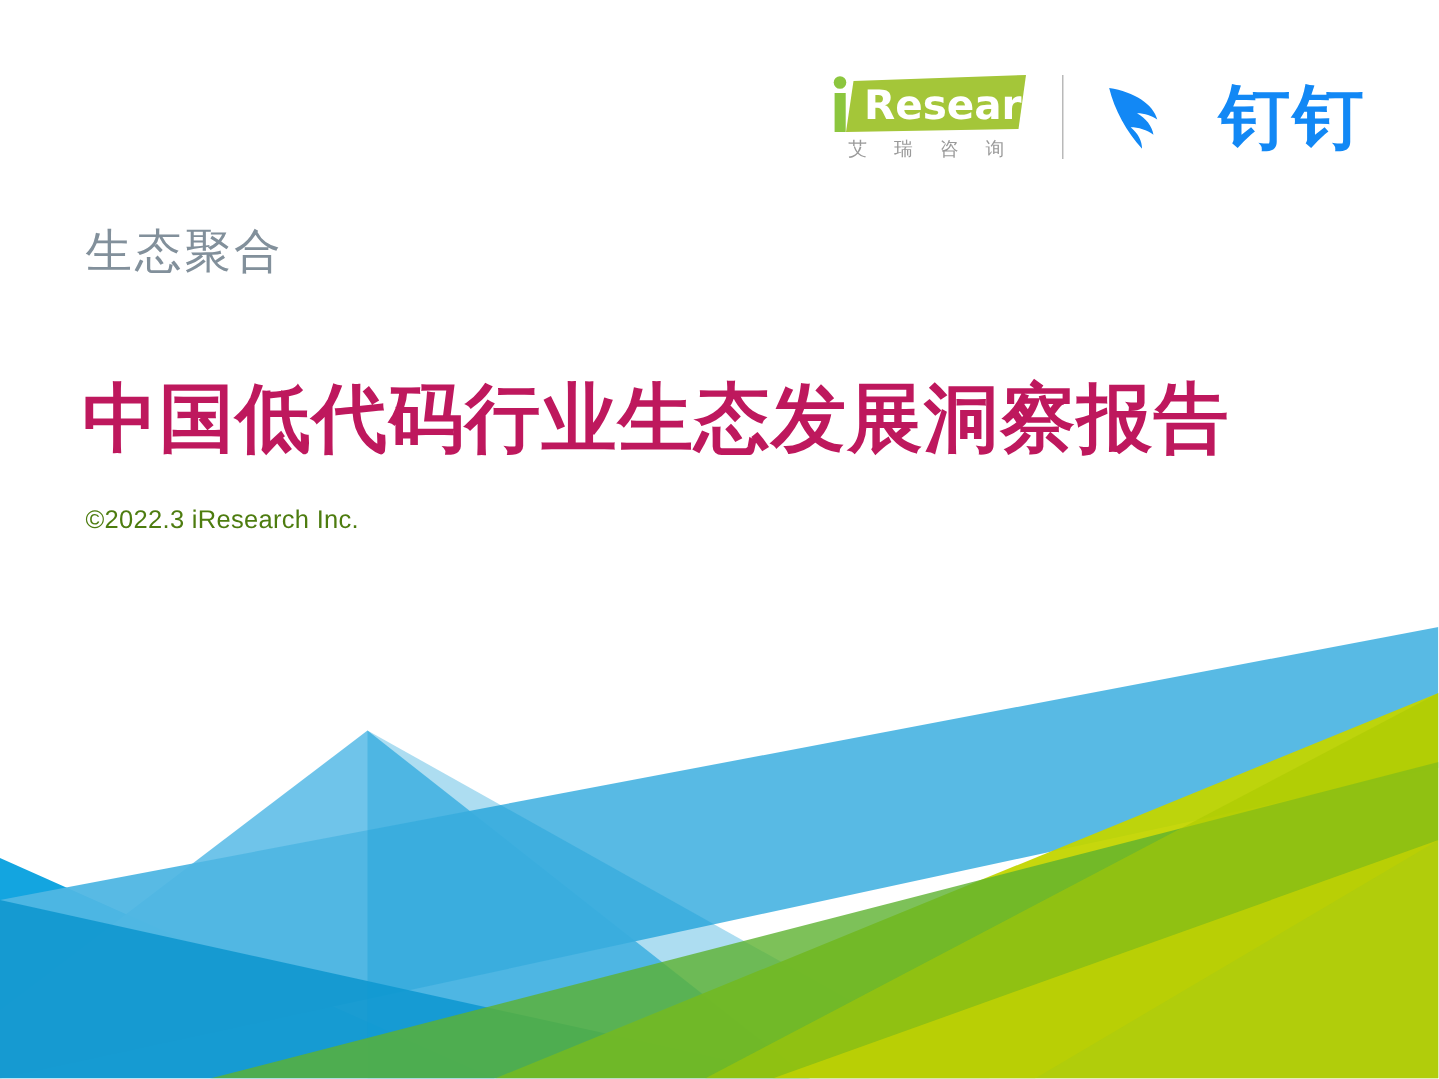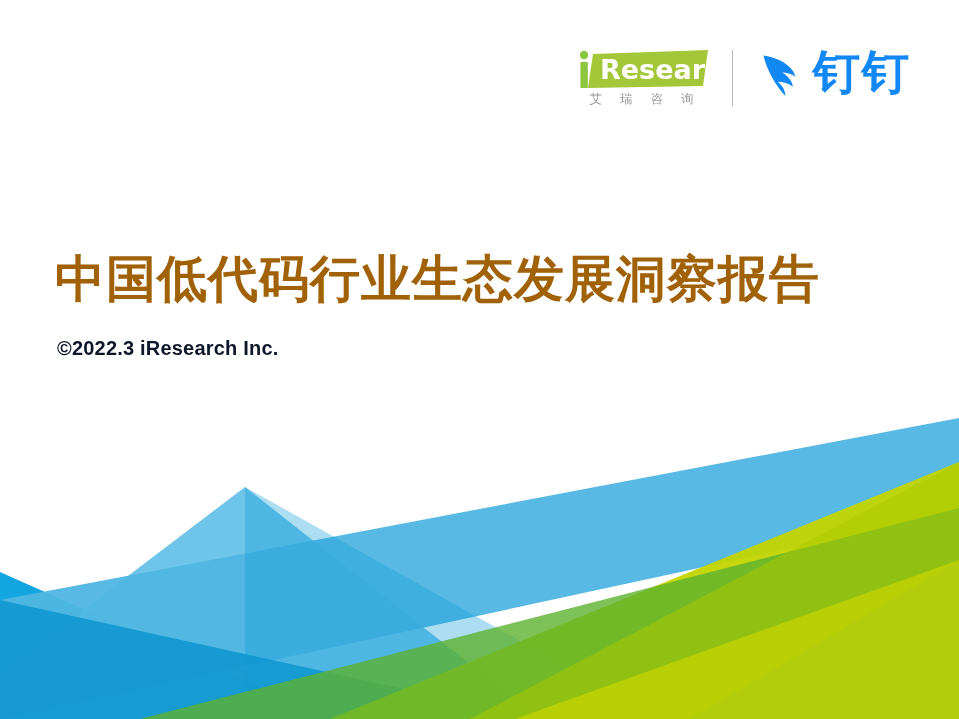--- a/index.html
+++ b/index.html
@@ -52,22 +52,23 @@
     text-align: right;
   }
   .logo-divider {
     width: 1px;
     height: 56px;
     background: #b9b9b9;
     margin: 0 22px 0 24px;
   }
   .dingtalk-logo {
     display: flex;
-    align-items: flex-start;
+    align-items: center;
     height: 60px;
+    gap: 24px;
   }
   .dt-wing { width: 54px; height: 54px; display: block; }
   .dt-text {
     font-size: 47px;
     font-weight: bold;
     color: #1288f5;
     letter-spacing: 2px;
     line-height: 1;
     margin-left: 4px;
     font-family: "DejaVu Sans", "Liberation Sans", sans-serif;
@@ -82,34 +83,33 @@
     color: #82909b;
     letter-spacing: 2px;
     font-family: "DejaVu Sans", "Liberation Sans", sans-serif;
   }
   .main-title {
     position: absolute;
     left: 55px;
     top: 212px;
     font-size: 50px;
     font-weight: bold;
-    color: #a16207;
+    color: #be185d;
     letter-spacing: 1px;
     white-space: nowrap;
     font-family: "DejaVu Sans", "Liberation Sans", sans-serif;
   }
   .copyright {
     position: absolute;
     left: 57px;
     top: 337px;
-    font-size: 20px;
-    color: #0f172a;
+    font-size: 17px;
+    color: #4d7c0f;
     letter-spacing: 0.2px;
     font-family: "Liberation Sans", sans-serif;
-    font-weight: bold;
   }
 
   
   #artwork {
     position: absolute;
     left: 0;
     top: 0;
     width: 959px;
     height: 719px;
     pointer-events: none;
@@ -159,18 +159,19 @@
 
     <div class="dingtalk-logo">
       <svg class="dt-wing" viewBox="0 0 64 64">
         <path d="M10 9 C30 12, 45 22, 48 34 C44 31, 38 29, 32 29 C39 33, 44 39, 45 46
                  C40 42, 33 40, 27 40 C33 45, 36 51, 36 57 C24 44, 14 26, 10 9 Z" fill="#1288f5"></path>
       </svg>
       <span class="dt-text">钉钉</span>
     </div>
   </div>
 
+  <div class="kicker">生态聚合</div>
 
   <h1 class="main-title">中国低代码行业生态发展洞察报告</h1>
 
   <div class="copyright">©2022.3 iResearch Inc.</div>
 
 </div>
 
 </body></html>

